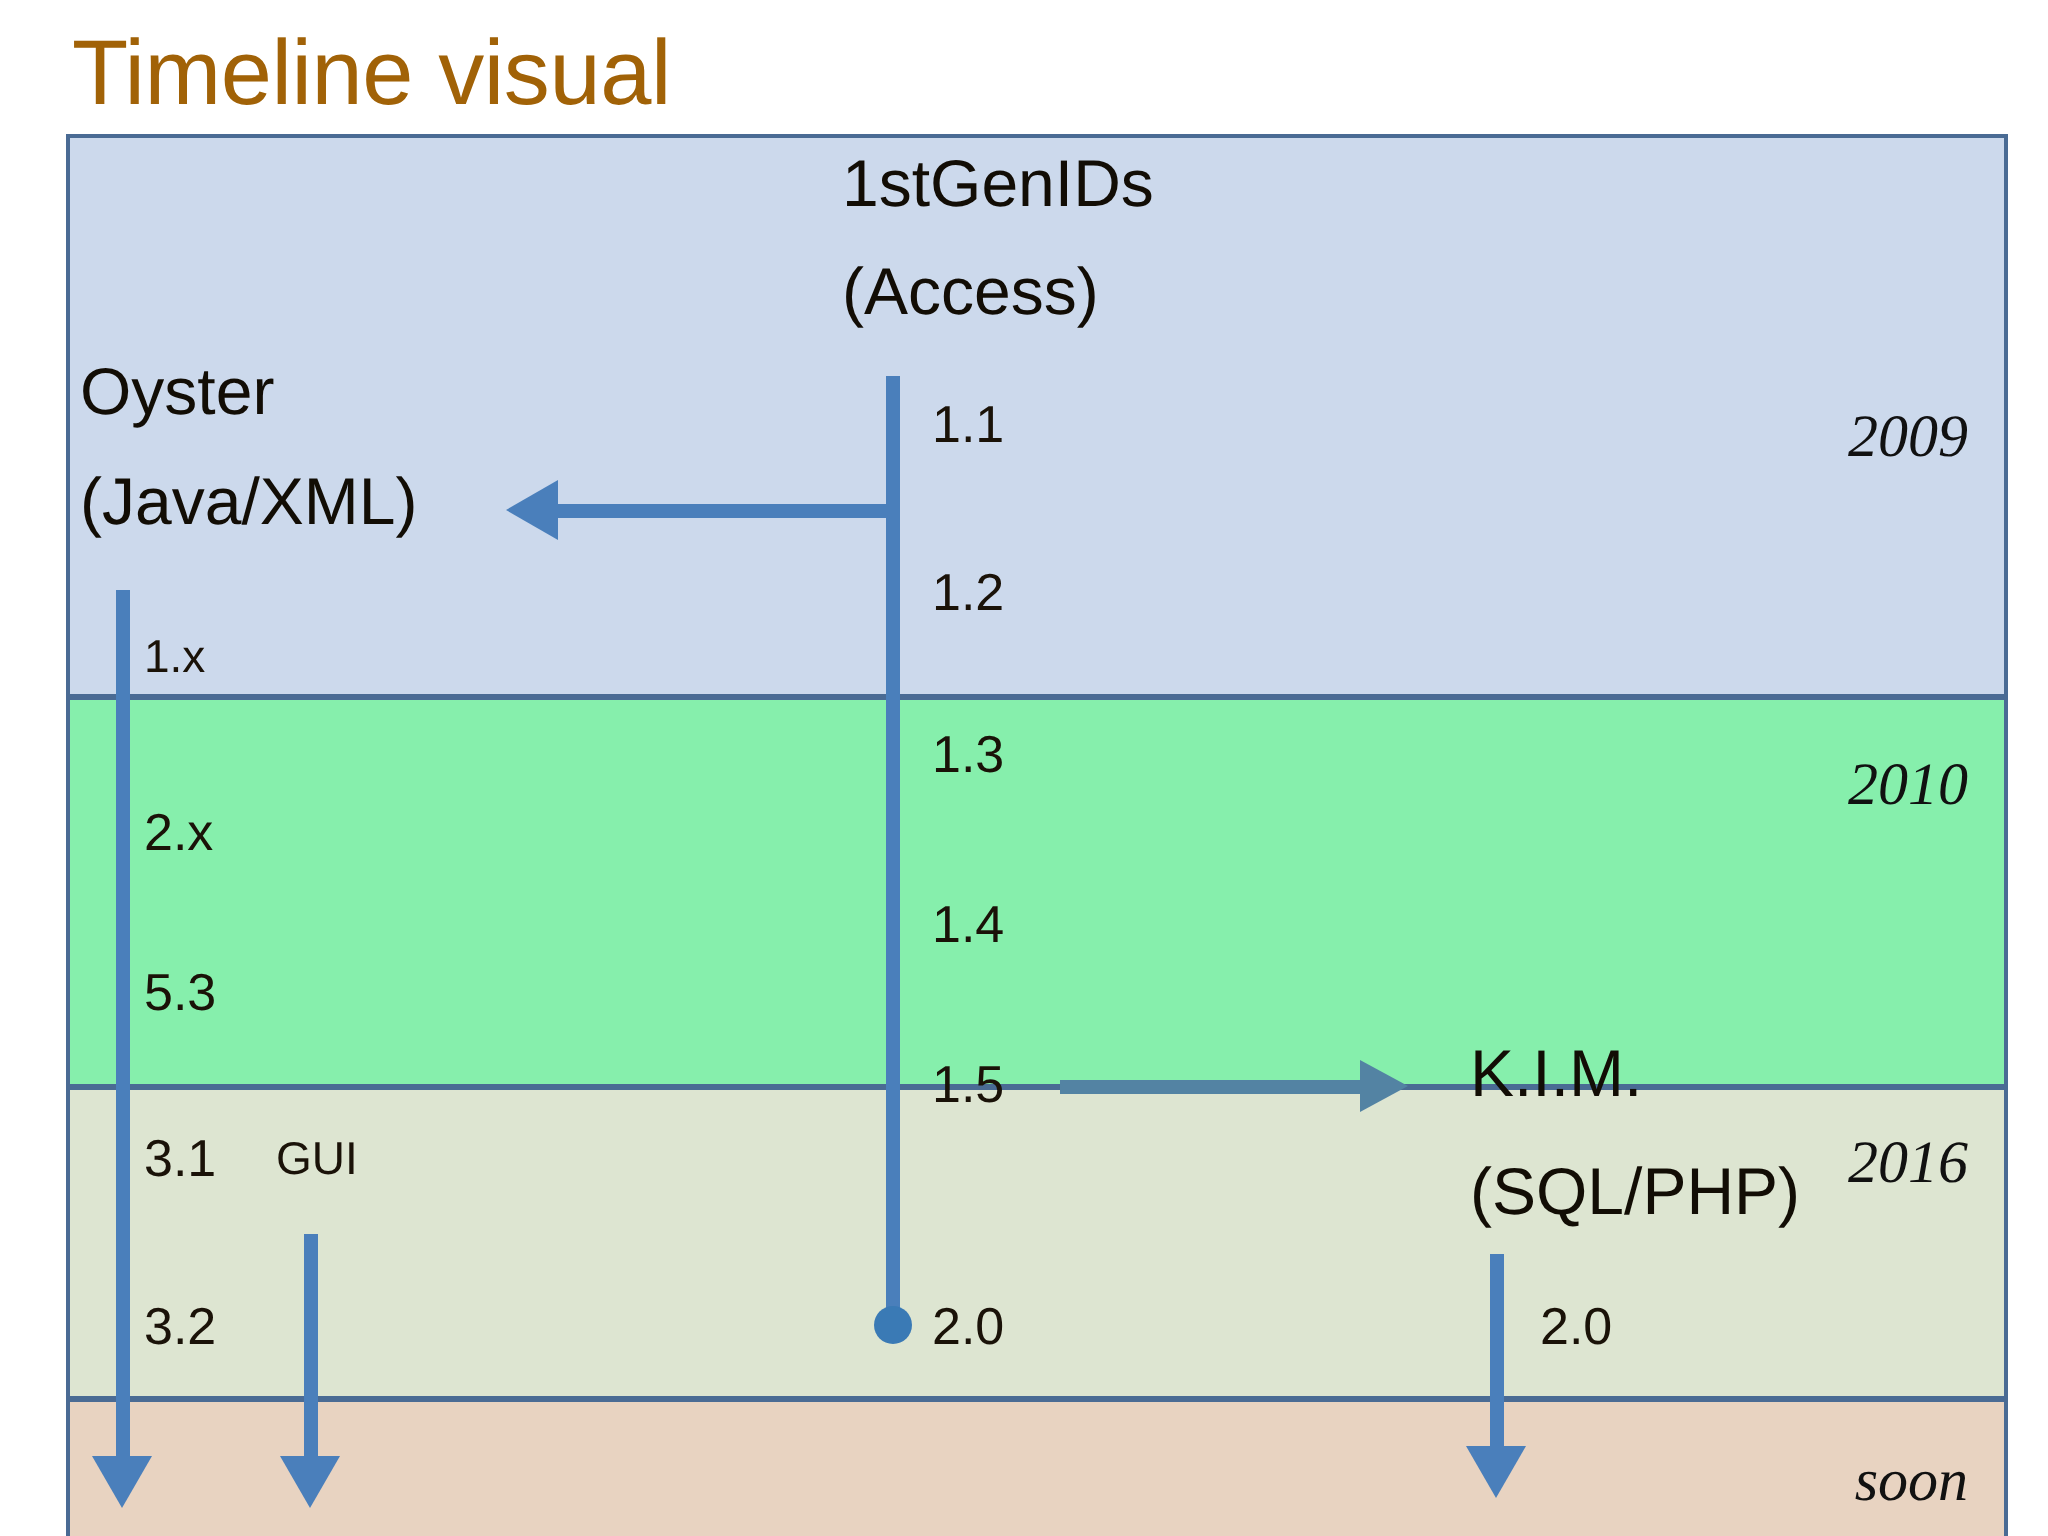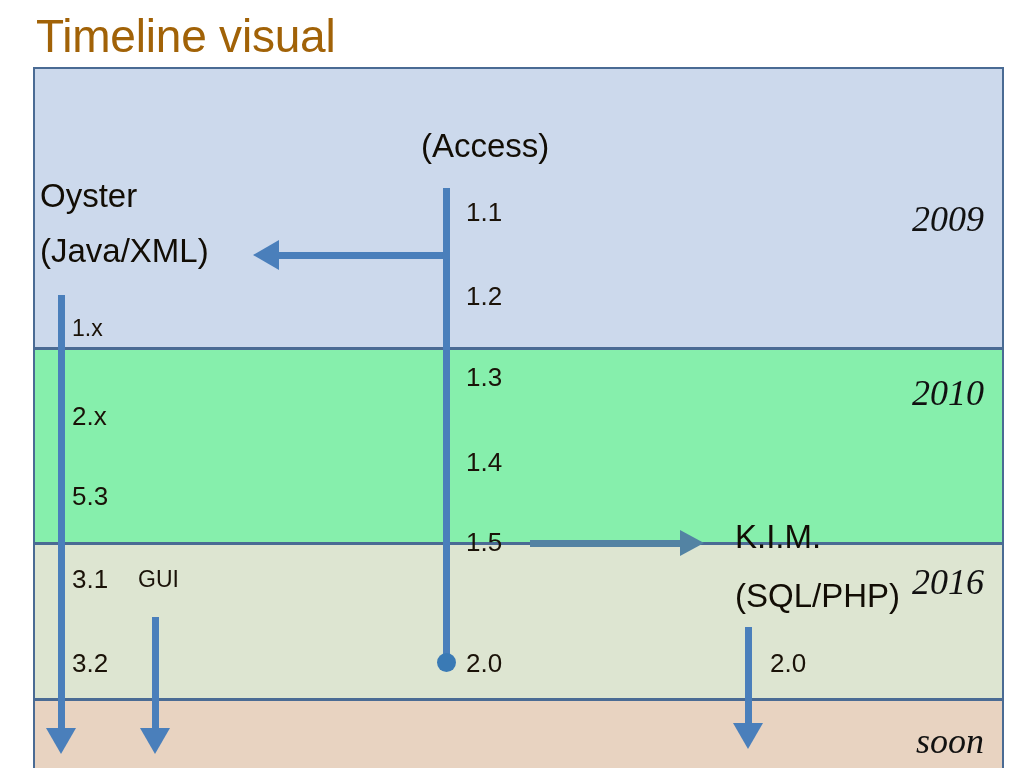--- a/index.html
+++ b/index.html
@@ -52,21 +52,21 @@
   .band-2010 { top: 281px; height: 196px; width: 971px; background: #86efac; }
   .band-2011 { top: 476px; height: 157px; width: 971px; background: #dde5d1; }
   .band-soon { top: 632px; height: 136px; width: 971px; background: #e8d3c1; }
 
   
   .year-label {
     position: absolute;
     right: 18px;
     font-family: "Liberation Serif", serif;
     font-style: italic;
-    font-size: 36px;
+    font-size: 30px;
     line-height: 30px;
     color: #111111;
     white-space: nowrap;
   }
   .year-2009 { top: 135px; }
   .year-2010 { top: 28px; }
   .year-2011 { top: 22px; }
   .year-soon { top: 25px; }
 
   
@@ -143,20 +143,21 @@
 
     <div class="band band-2011">
       <div class="year-label year-2011">2016</div>
     </div>
 
     <div class="band band-soon">
       <div class="year-label year-soon">soon</div>
     </div>
   </div>
 
+  <div class="lbl lbl-big" style="left:421px; top:73px;">1stGenIDs</div>
   <div class="lbl lbl-big" style="left:421px; top:127px;">(Access)</div>
 
   <div class="vline" style="left:443px; top:188px; height:475px;"></div>
   <div class="endpoint-dot" style="left:437px; top:653px;"></div>
 
   <div class="lbl lbl-ver" style="left:466px; top:197px;">1.1</div>
   <div class="lbl lbl-ver" style="left:466px; top:281px;">1.2</div>
   <div class="lbl lbl-ver" style="left:466px; top:362px;">1.3</div>
   <div class="lbl lbl-ver" style="left:466px; top:447px;">1.4</div>
   <div class="lbl lbl-ver" style="left:466px; top:527px;">1.5</div>

